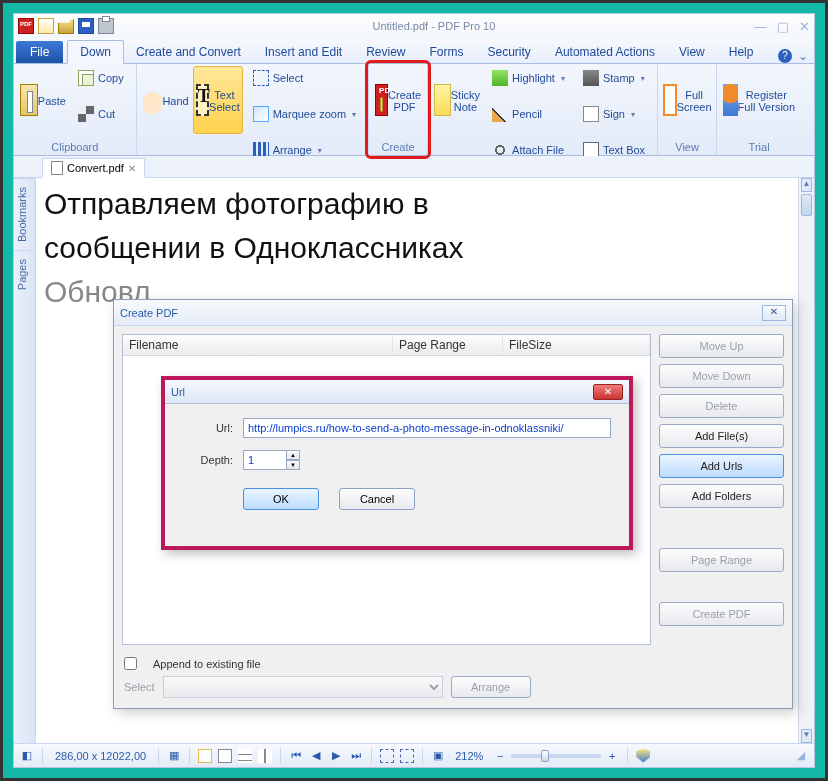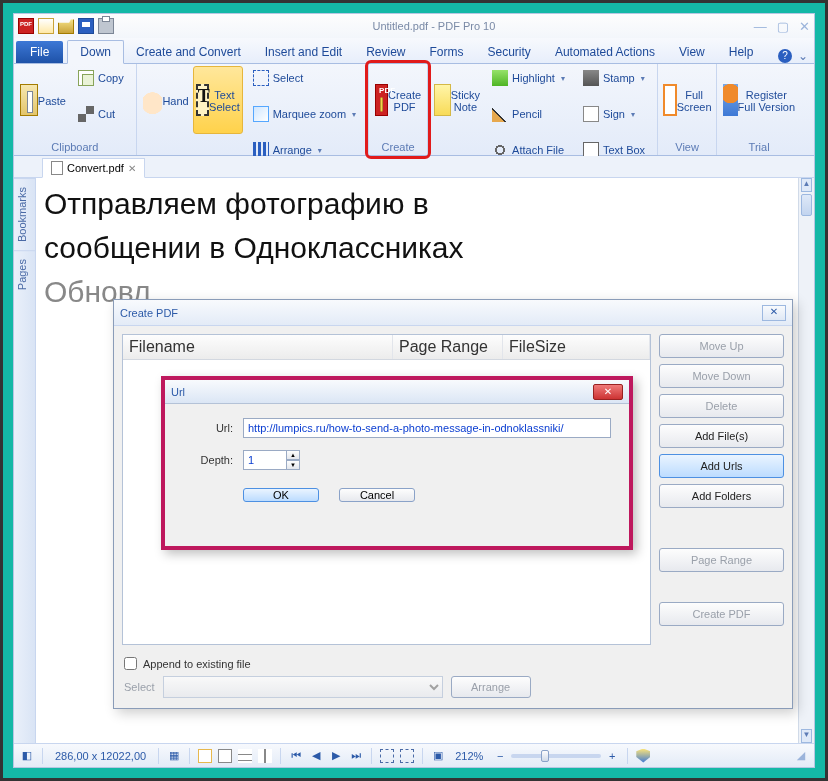--- a/index.html
+++ b/index.html
@@ -88,46 +88,46 @@
 .doc-scroll-arr{position:absolute;left:2px;right:2px;height:14px;background:#dfe9f8;border:1px solid #9db8e0;font-size:8px;text-align:center;color:#5c7bb5;}
 
 
 .createpdf-dlg { position:absolute; left:110px; top:296px; width:680px; height:410px; background:#f0f0f0; border:1px solid #8a9cb8; box-shadow: 4px 4px 12px rgba(0,0,0,.2); display:flex; flex-direction:column; font-size:11px;}
 .dlg-title { height:26px; background:linear-gradient(#f8fafd,#e3ebf7); border-bottom:1px solid #c8d6ef; display:flex; align-items:center; padding:0 6px; color:#2c5aa8; }
 .dlg-title .sp{flex:1;}
 .dlg-close{width:24px;height:16px;border:1px solid #9db8e0;background:linear-gradient(#f8fafd,#dfe8f5);font-size:10px;text-align:center;color:#2c5aa8;cursor:pointer;}
 .dlg-body { flex:1; display:flex; padding:8px; gap:8px; }
 .dlg-left { flex:1; display:flex; flex-direction:column; }
 .file-list { flex:1; background:#fff; border:1px solid #b4c2d7; position:relative;}
-.file-headers { display:flex; background:linear-gradient(#fdfdfd,#ececec); border-bottom:1px solid #d3d8e0; font-size:16px; color:#333;}
+.file-headers { display:flex; background:linear-gradient(#fdfdfd,#ececec); border-bottom:1px solid #d3d8e0; font-size:12px; color:#333;}
 .file-headers span{padding:3px 6px; border-right:1px solid #e2e5eb;}
 .dlg-right { width:125px; display:flex; flex-direction:column; gap:6px; padding-top:0;}
 .dlg-btn { height:24px; background:linear-gradient(#fdfdfd,#e7e9ee); border:1px solid #9aaac4; border-radius:3px; font-size:11px; color:#222; cursor:pointer;}
 .dlg-btn:disabled{color:#9aa0aa;}
 .dlg-btn.primary{background:linear-gradient(#eaf4ff,#bcdcff);border-color:#4d90e2;}
 .dlg-footer{padding:4px 10px 10px; display:flex; flex-direction:column; gap:6px;}
-.append-row{display:flex;align-items:center;gap:6px;color:#333;}
+.append-row{display:flex;align-items:center;gap:16px;color:#333;}
 .select-row{display:flex;align-items:center;gap:8px;color:#9aa0aa;}
 .select-row select{flex:0 0 280px;height:22px;background:linear-gradient(#fdfdfd,#e7e9ee);border:1px solid #b4c2d7;}
 .select-row .browse{width:80px;height:22px;}
 
 
 .url-dlg{position:absolute; left:158px; top:373px; width:472px; height:174px; background:#f0f0f0; border:4px solid #be185d; box-shadow:4px 4px 10px rgba(0,0,0,.25); font-size:11px;}
 .url-title{height:24px;background:linear-gradient(#f8fafd,#dbe6f5);border-bottom:1px solid #b4c2d7;display:flex;align-items:center;padding:0 6px;color:#2c5aa8;}
 .url-title .sp{flex:1;}
 .url-close{width:30px;height:16px;background:linear-gradient(#f07a7a,#cc3333);border:1px solid #992222;border-radius:2px;color:#fff;font-size:10px;text-align:center;line-height:14px;cursor:pointer;}
 .url-body{padding:14px 18px 10px;display:grid;grid-template-columns:60px 1fr;row-gap:12px;align-items:center;}
 .url-body label{text-align:right;padding-right:10px;color:#333;}
 .url-body input[type=text]{height:20px;border:1px solid #9aaac4;padding:0 4px;font-size:11px;color:#0a3dd1;}
 .spin-wrap{display:flex;align-items:center;}
 .spin-wrap input{width:44px;height:20px;border:1px solid #9aaac4;text-align:left;padding:0 4px;font-size:11px;}
 .spin-btns{display:flex;flex-direction:column;margin-left:-1px;}
 .spin-btns button{width:14px;height:10px;border:1px solid #9aaac4;background:linear-gradient(#fdfdfd,#e3e6ec);font-size:6px;line-height:6px;padding:0;}
 .url-actions{grid-column:1/3;display:flex;gap:20px;padding-left:60px;padding-top:6px;}
-.url-actions button{width:76px;height:14px;border:1px solid #8aa2c8;background:linear-gradient(#fdfdfd,#e7e9ee);border-radius:3px;font-size:11px;cursor:pointer;}
+.url-actions button{width:76px;height:22px;border:1px solid #8aa2c8;background:linear-gradient(#fdfdfd,#e7e9ee);border-radius:3px;font-size:11px;cursor:pointer;}
 .url-actions .ok{background:linear-gradient(#eaf4ff,#bcdcff);border-color:#4d90e2;}
 
 
 .statusbar{height:24px;background:linear-gradient(#f7f9fd,#e3ebf7);border-top:1px solid #c8d6ef;display:flex;align-items:center;font-size:11px;color:#2c5aa8;padding:0 4px;gap:2px;}
 .statusbar .sep{width:1px;height:16px;background:#c8d6ef;margin:0 4px;}
 .status-cell{padding:0 6px;display:flex;align-items:center;gap:3px;}
 .status-btn{width:18px;height:18px;border:1px solid transparent;display:flex;align-items:center;justify-content:center;cursor:pointer;border-radius:2px;}
 .zoom-slider{width:90px;height:4px;background:#c8d6ef;position:relative;border-radius:2px;}
 .zoom-knob{position:absolute;top:-4px;left:30px;width:8px;height:12px;background:linear-gradient(#fdfdfd,#d0dae8);border:1px solid #8aa2c8;border-radius:2px;}
 .sb-ico{width:14px;height:14px;display:inline-block;}

